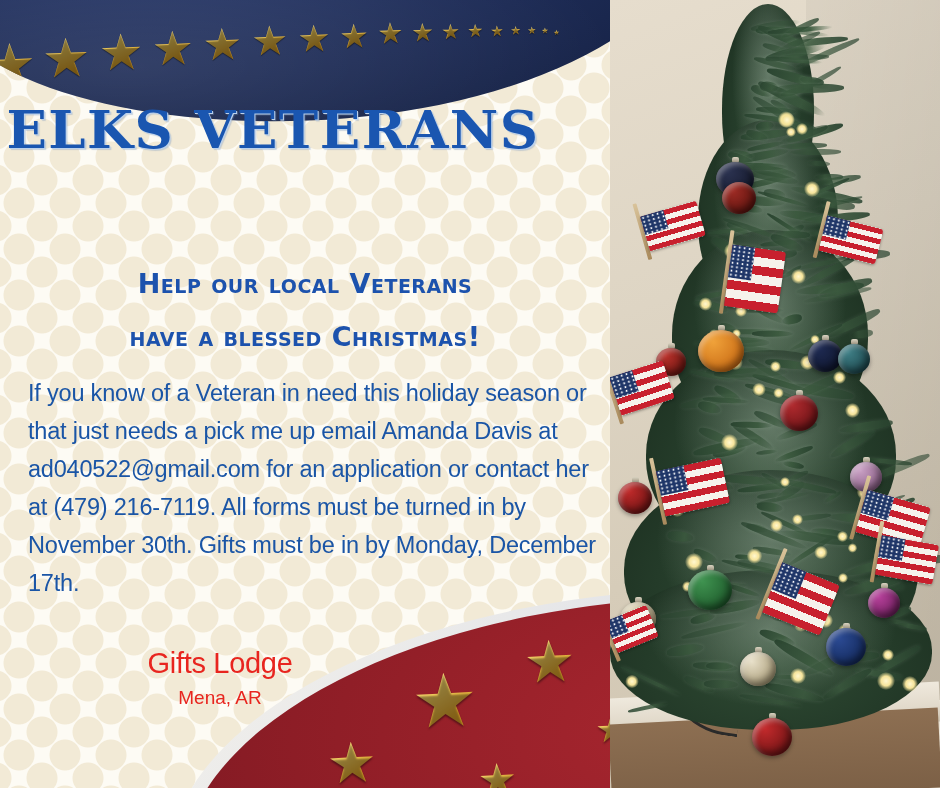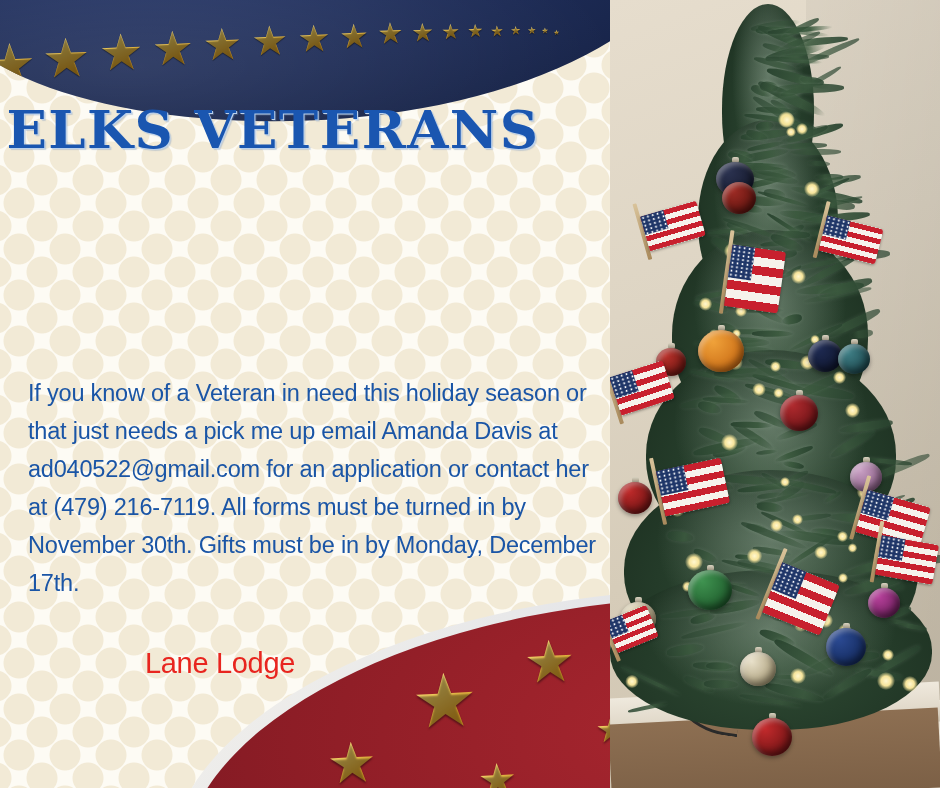--- a/index.html
+++ b/index.html
@@ -335,25 +335,30 @@
           <span>★</span>
         </div>
       </div>
 
     <div id="flyer-content">
 
       <h1 id="headline">
         <span class="line1">ELKS VETERANS</span>
       </h1>
 
+      <div id="subhead">
+        <span class="sline">Help our local Veterans</span>
+        <span class="sline">have a blessed Christmas!</span>
+      </div>
 
       <p id="body-copy">If you know of a Veteran in need this holiday season or that just needs a pick me up email Amanda Davis at ad040522@gmail.com for an application or contact her at (479) 216-7119. All forms must be turned in by November 30th. Gifts must be in by Monday, December 17th.</p>
 
       <div id="lodge-block">
-        <div id="lodge-name">Lane Lodge</div>
+        <div id="lodge-name">Gifts Lodge</div>
+        <div id="lodge-city">Mena, AR</div>
       </div>
 
     </div>
   </div>
 
   <div id="photo">
     <div id="wall"></div>
     <div id="wall-corner"></div>
     <div id="floor-right"></div>
     <div id="baseboard"></div>

